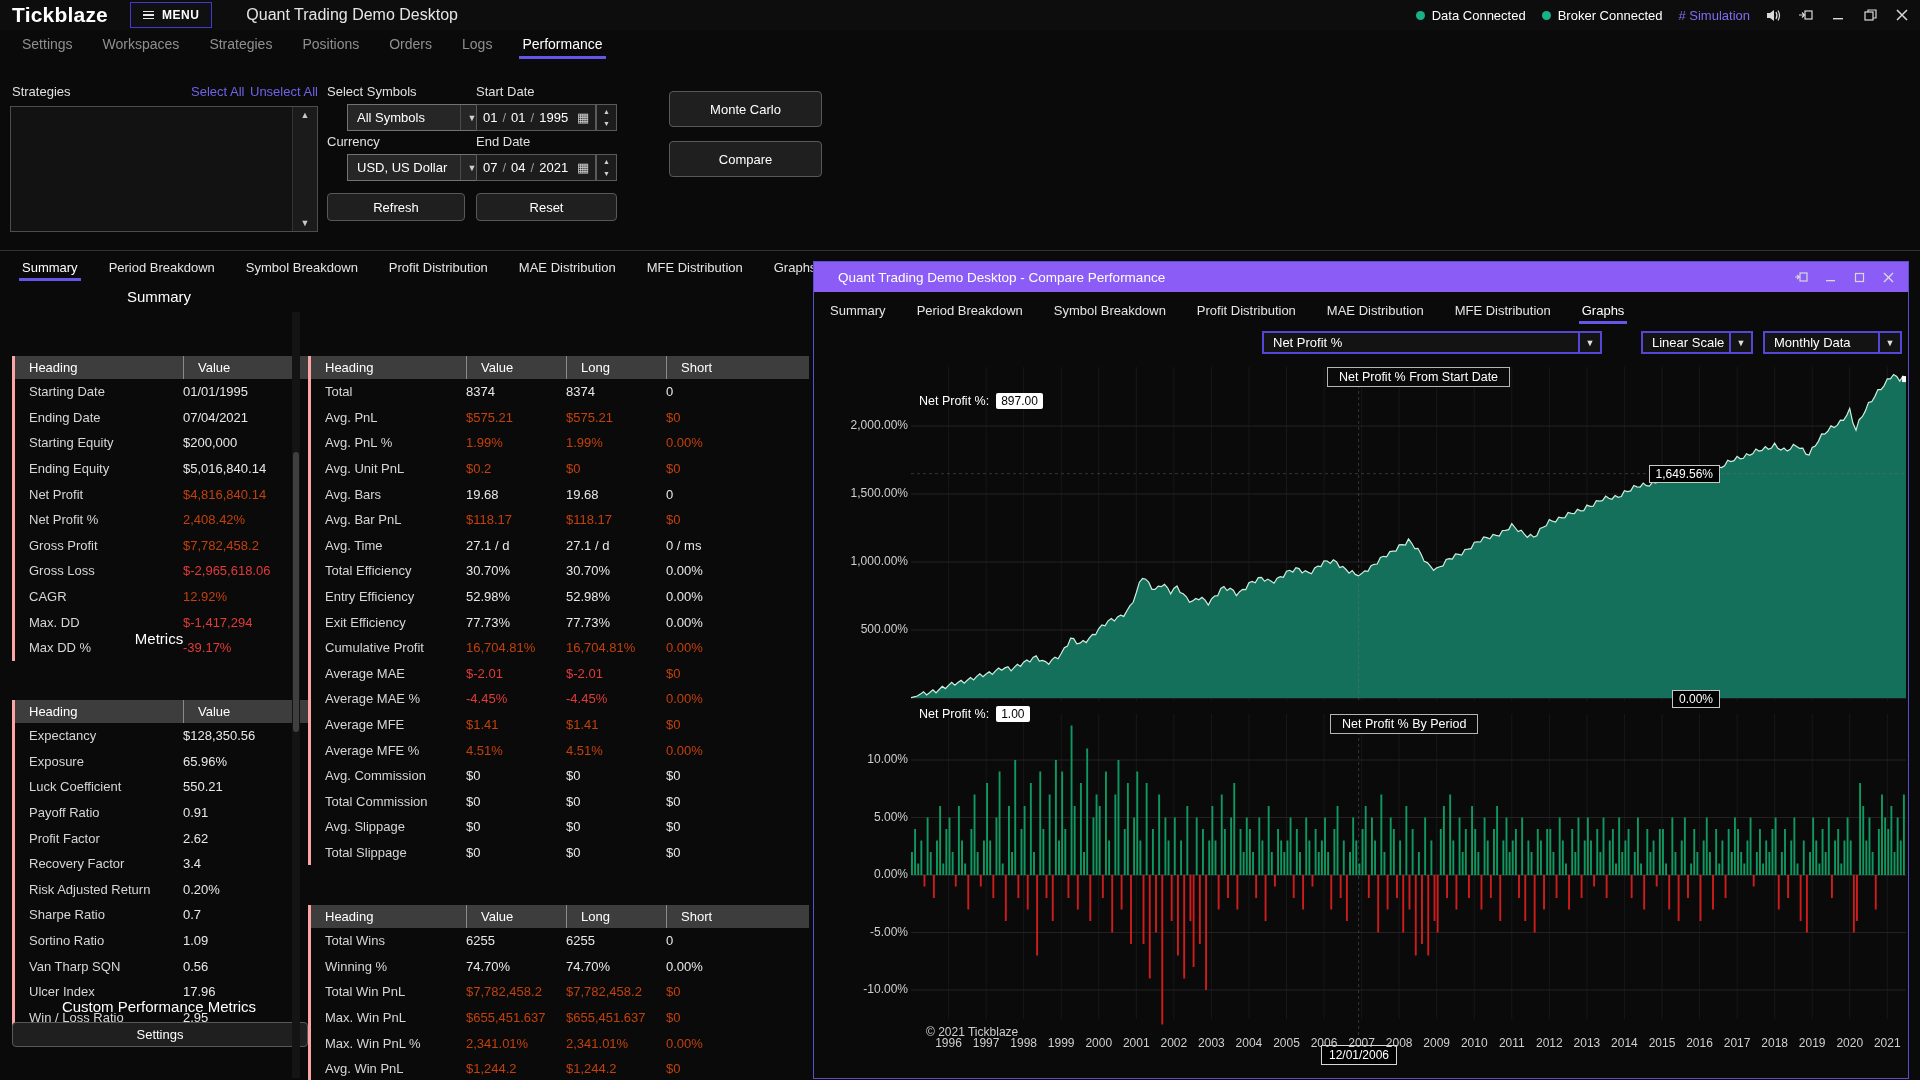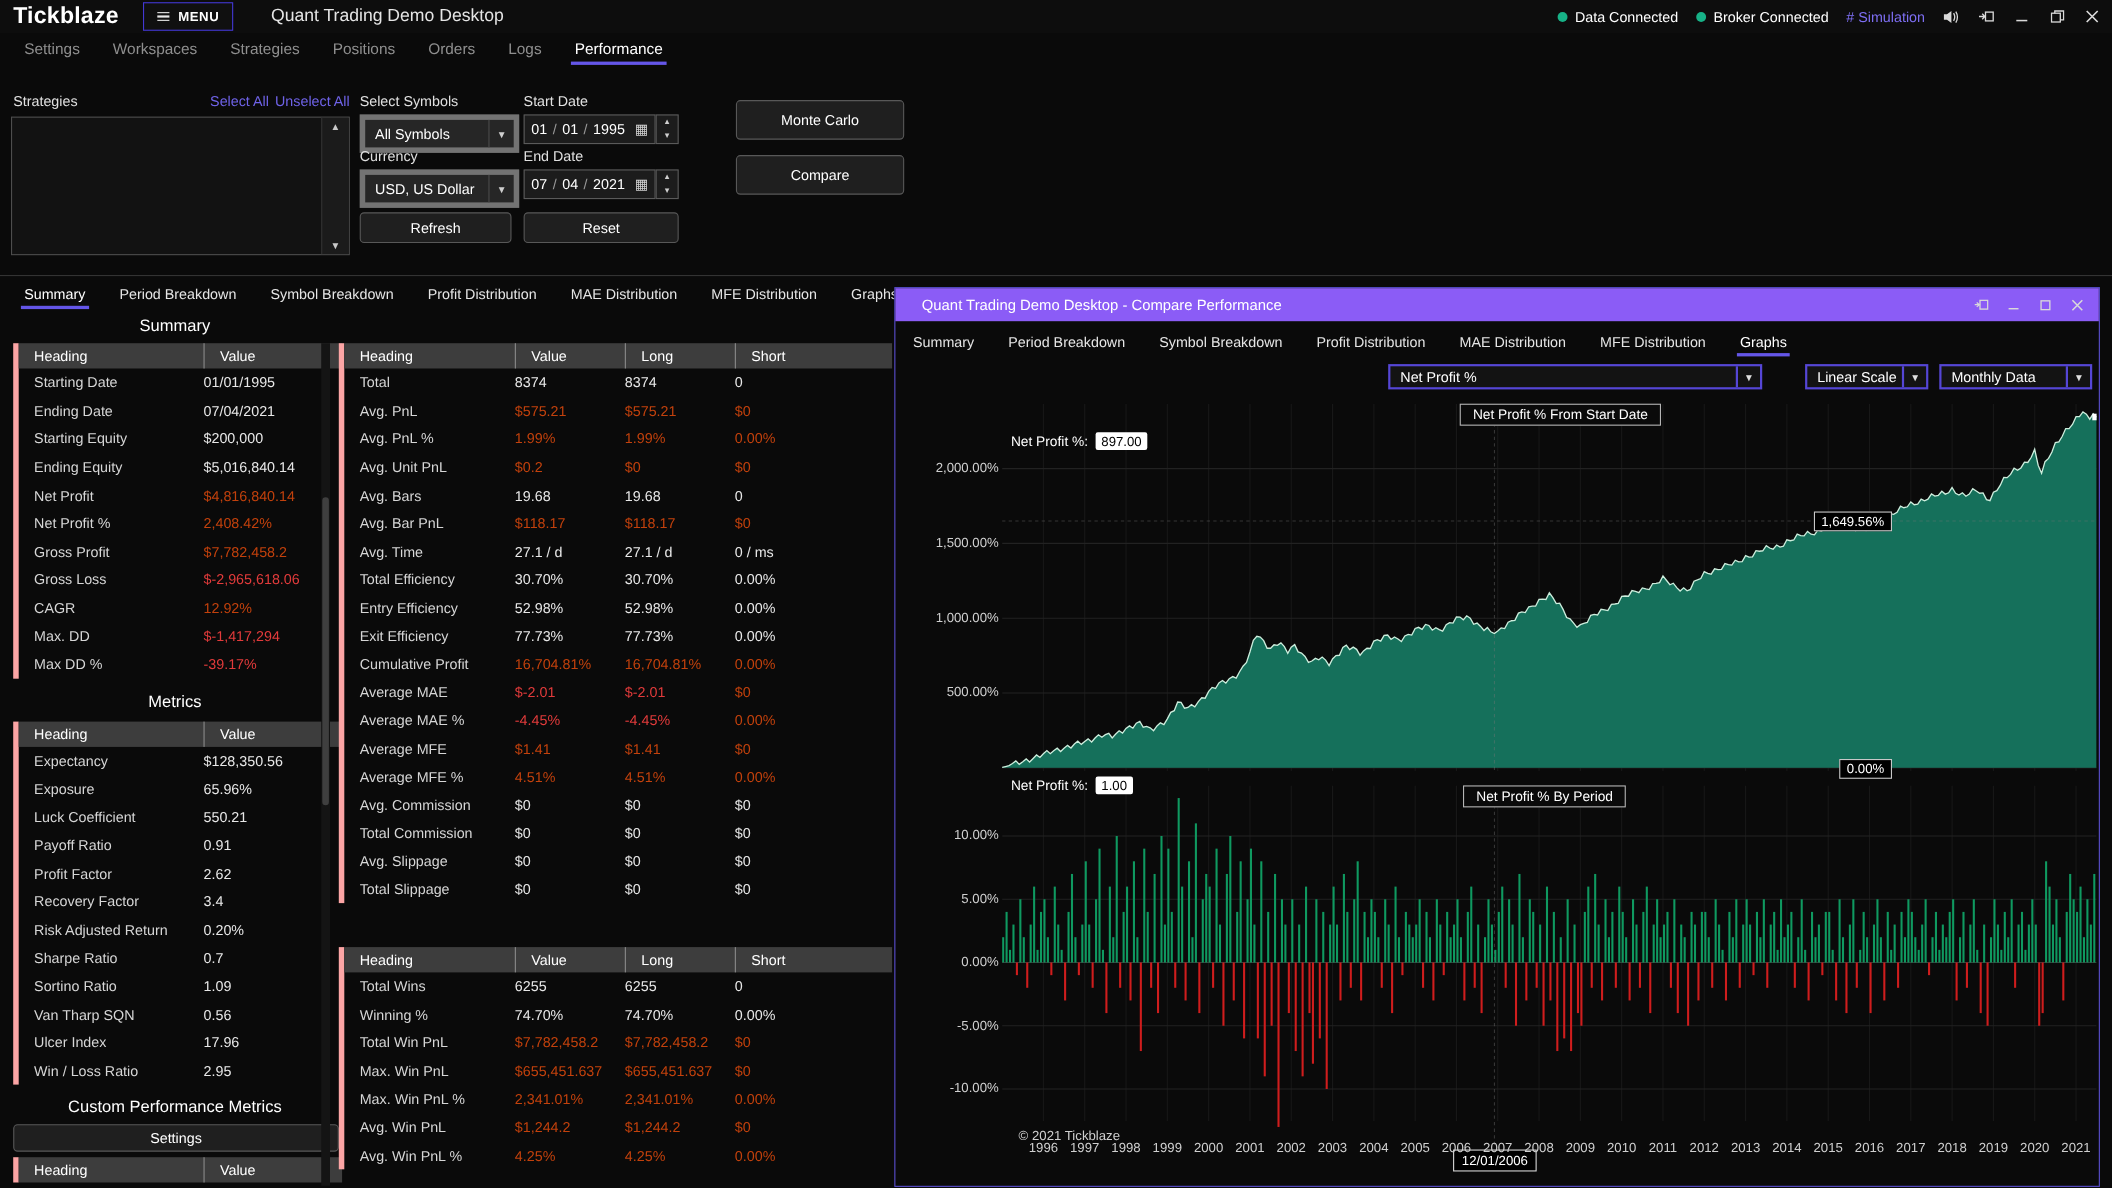--- a/index.html
+++ b/index.html
@@ -27,41 +27,41 @@
   .tab.active::after{content:"";position:absolute;left:-2px;right:-2px;bottom:0;height:3px;background:#6456e8;}
   
   .ctl-label{position:absolute;font-size:13px;color:#e0e0e0;}
   .link{font-size:13px;color:#6f63e8;cursor:pointer;}
   #strategy-list{position:absolute;left:10px;top:106px;width:306px;height:124px;background:#121212;border:1px solid #4d4d4d;}
   .strat-item{height:24px;display:flex;align-items:center;padding-left:9px;font-size:13px;color:#fff;background:#4b41c6;
               width:calc(100% - 26px);cursor:pointer;margin-top:1px;}
   .list-scroll{position:absolute;right:0;top:0;width:24px;height:100%;background:#1b1b1b;border-left:1px solid #333;}
   .list-scroll .sarrow{position:absolute;left:0;width:100%;height:16px;display:flex;align-items:center;justify-content:center;
               font-size:9px;color:#c9c9c9;cursor:pointer;}
-  .dropdown{position:absolute;height:25px;background:#262626;border:5px solid #737373;display:flex;align-items:center;cursor:pointer;}
+  .dropdown{position:absolute;height:25px;background:#262626;border:1px solid #737373;display:flex;align-items:center;cursor:pointer;margin-left:20px;}
   .dropdown .dval{flex:1;font-size:13px;color:#fff;padding-left:9px;white-space:nowrap;overflow:hidden;}
   .dropdown .darr{width:22px;height:100%;display:flex;align-items:center;justify-content:center;border-left:1px solid #4a4a4a;
                   color:#cfcfcf;font-size:9px;}
   .datefield{position:absolute;height:25px;background:#1c1c1c;border:1px solid #5a5a5a;display:flex;align-items:center;
              font-size:13px;color:#fff;padding:0 6px;gap:5px;}
   .datefield .sep{color:#9a9a9a;}
   .datefield .cal{margin-left:4px;color:#cfcfcf;font-size:13px;cursor:pointer;}
   .spinner{position:absolute;width:19px;height:25px;border:1px solid #5a5a5a;background:#1c1c1c;display:flex;flex-direction:column;}
   .spinner div{flex:1;display:flex;align-items:center;justify-content:center;font-size:7px;color:#cfcfcf;cursor:pointer;}
   .btn{position:absolute;background:#1f1f1f;border:1px solid #585858;border-radius:4px;display:flex;align-items:center;
        justify-content:center;font-size:13px;color:#fff;cursor:pointer;}
   #hdiv{position:absolute;left:0;top:250px;width:1920px;height:1px;background:#333;}
   
   #report-tabs{position:absolute;left:0;top:257px;width:810px;display:flex;gap:29px;padding-left:21px;align-items:center;}
   .rtab{font-size:13px;color:#e5e5e5;cursor:pointer;position:relative;padding:3px 1px 6px;}
   .rtab.active{color:#fff;}
   .rtab.active::after{content:"";position:absolute;left:-2px;right:-2px;bottom:0;height:3px;background:#6456e8;}
   
   .sect-title{position:absolute;font-size:15px;color:#fff;text-align:center;}
-  .dtable{position:absolute;border-left:5px solid #fca5a5;}
+  .dtable{position:absolute;border-left:3px solid #fca5a5;margin-top:44px;}
   .thead{display:grid;height:23px;background:#3d3d3d;align-items:center;font-size:13px;color:#fff;}
   .thead span{position:relative;padding-left:14px;height:100%;display:flex;align-items:center;border-left:1px solid #8a8a8a;}
   .thead span:first-child{border-left:none;}
   .trow{display:grid;height:25.6px;align-items:center;font-size:13px;}
   .trow .hd{color:#d6d6d6;padding-left:14px;}
   .trow .vl{color:#e8e8e8;}
   .vl.pos{color:#c2410c;}
   .vl.neg{color:#e23b3b;}
   .g2{grid-template-columns:168px 1fr;}
   .g4{grid-template-columns:155px 100px 100px 1fr;}

